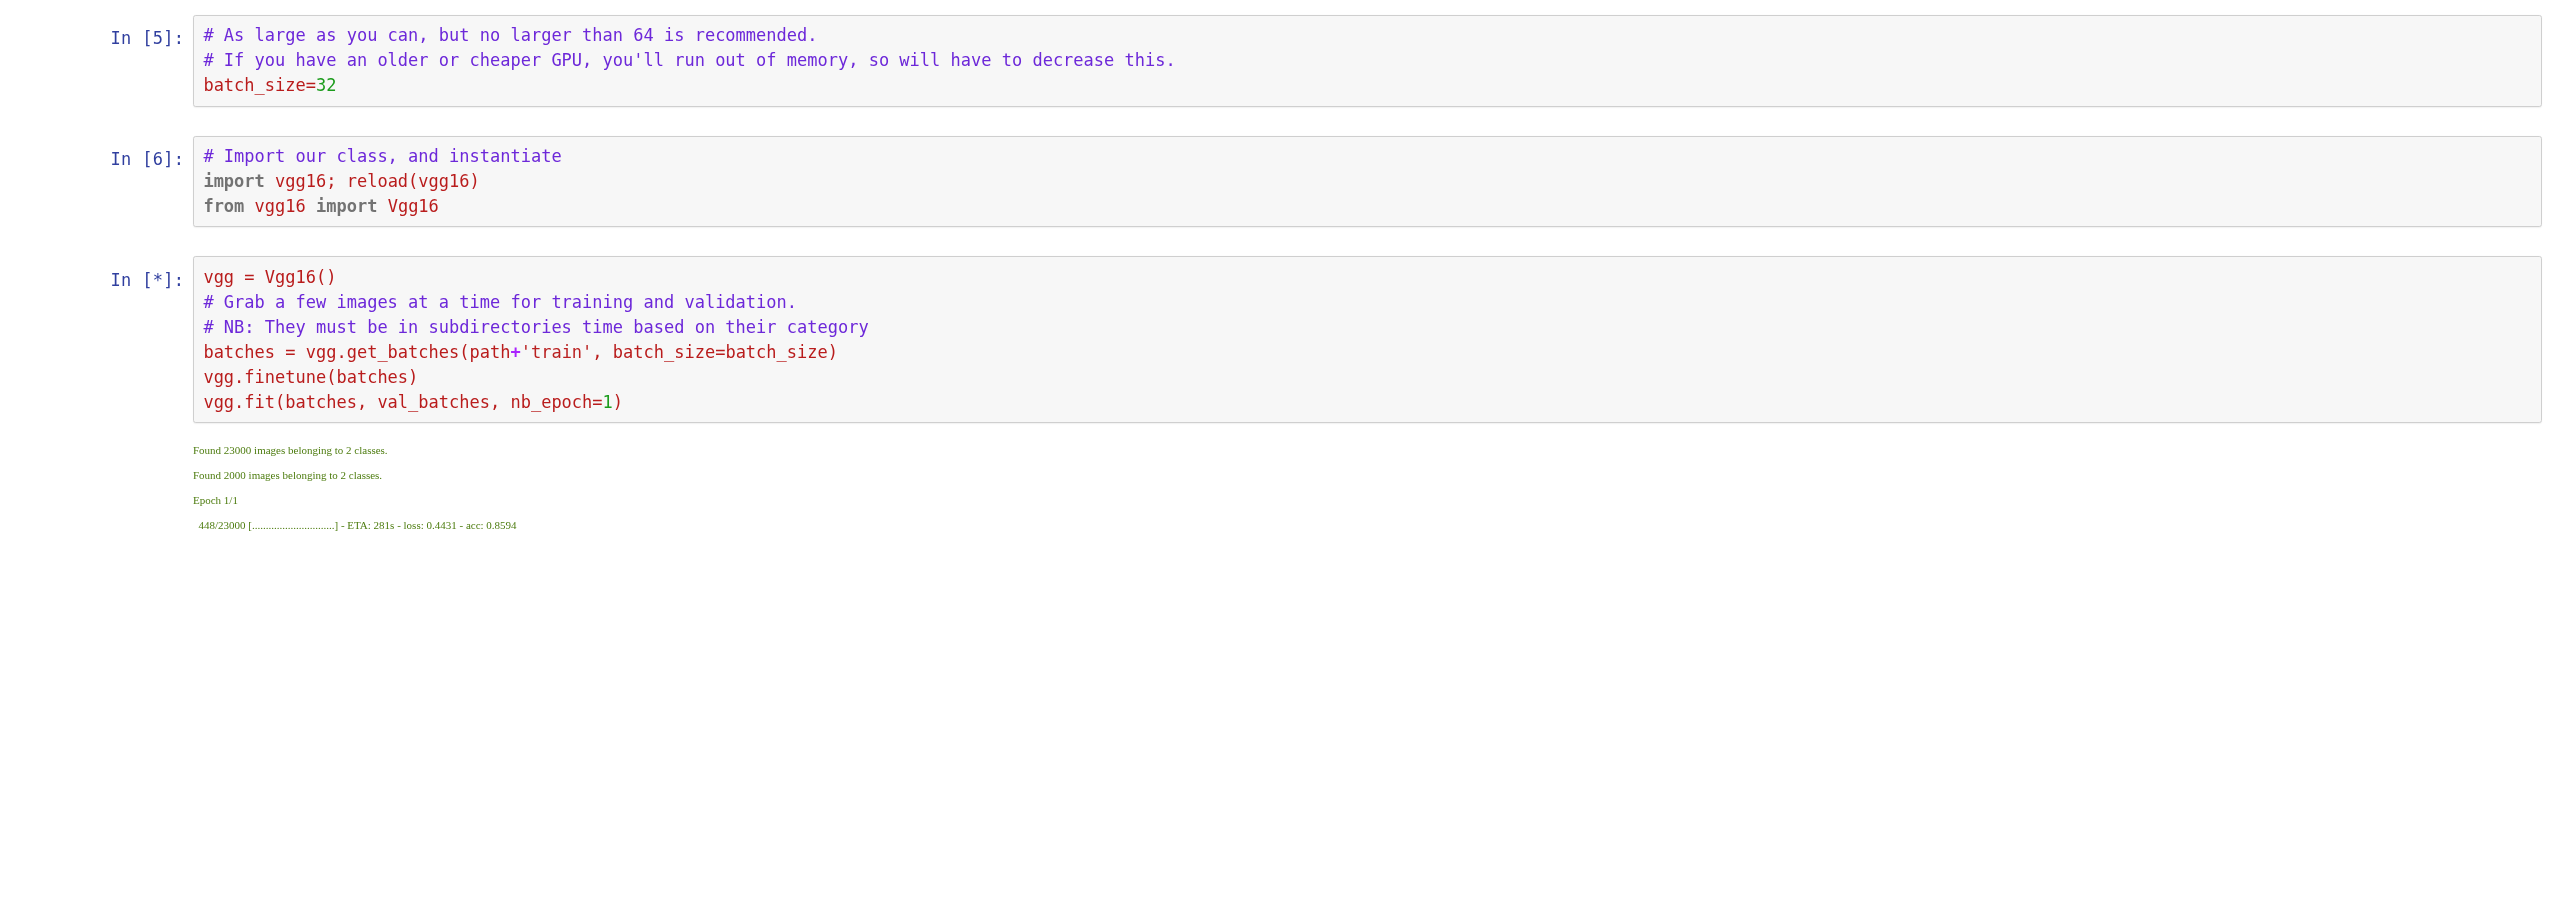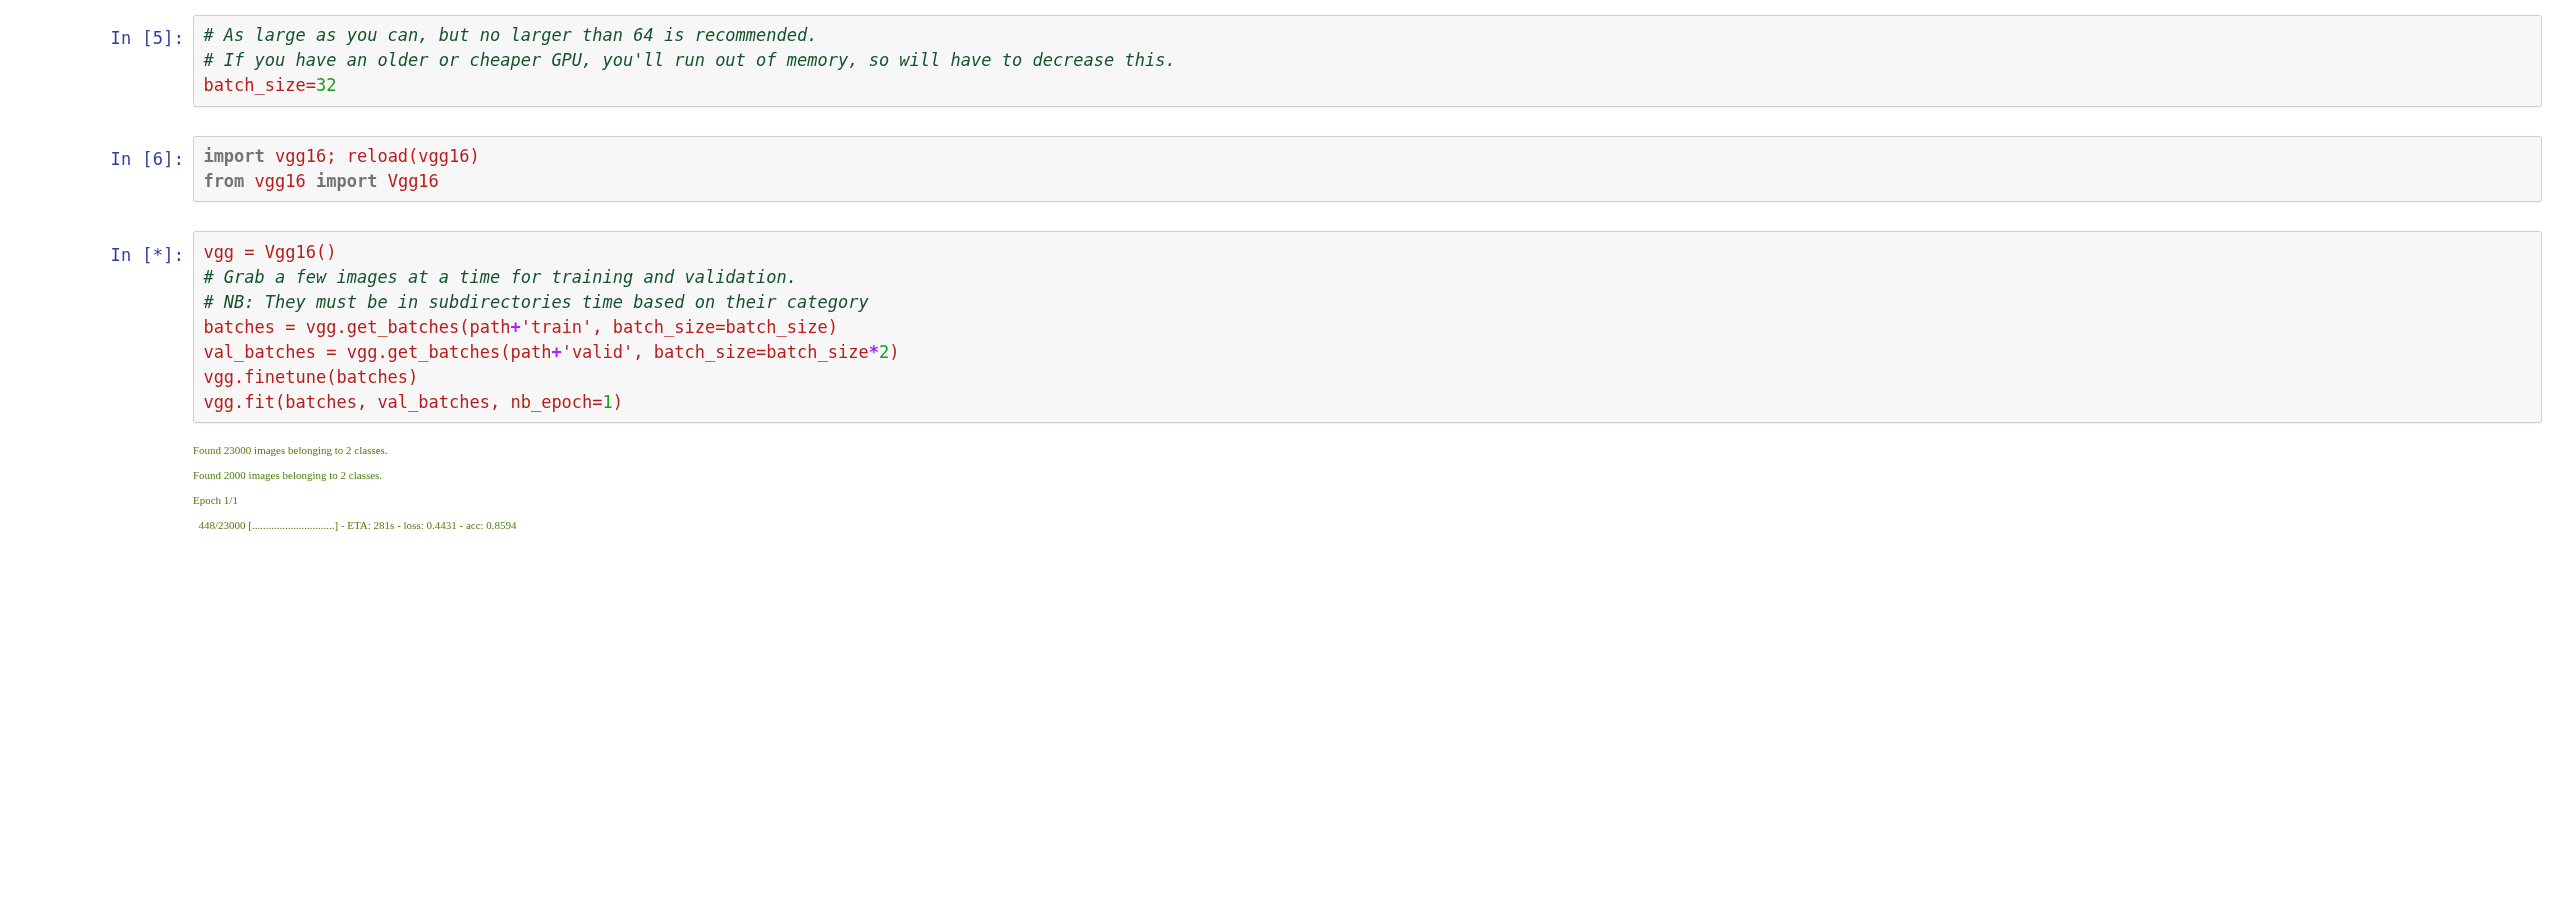--- a/index.html
+++ b/index.html
@@ -67,21 +67,21 @@
   .code-line {
     font-family: "DejaVu Sans Mono", "Liberation Mono", monospace;
     font-size: 17px;
     line-height: 25px;
     white-space: pre;
     color: #000000;
     letter-spacing: 0px;
   }
 
   
-  .tok-comment { color: #14532d; font-style: italic; }
+  .tok-comment { color: #6d28d9; }
   .tok-keyword { color: #737373; font-weight: bold; }
   .tok-string  { color: #BA2121; }
   .tok-number  { color: #1C9C1C; }
   .tok-op      { color: #AA22FF; font-weight: bold; }
   .tok-plain   { color: #b91c1c; }
 
   
   .output-area {
     padding: 0;
   }
@@ -112,35 +112,35 @@
             <div class="code-line"><span class="tok-comment"># If you have an older or cheaper GPU, you'll run out of memory, so will have to decrease this.</span></div>
             <div class="code-line"><span class="tok-plain">batch_size=</span><span class="tok-number">32</span></div>
           </div>
         </div>
       </div>
       <div class="gap-sm"></div>
       <div class="cell">
         <div class="prompt input-prompt">In [6]:</div>
         <div class="cell-body">
           <div class="input-area">
+            <div class="code-line"><span class="tok-comment"># Import our class, and instantiate</span></div>
             <div class="code-line"><span class="tok-keyword">import</span><span class="tok-plain"> vgg16; reload(vgg16)</span></div>
             <div class="code-line"><span class="tok-keyword">from</span><span class="tok-plain"> vgg16 </span><span class="tok-keyword">import</span><span class="tok-plain"> Vgg16</span></div>
           </div>
         </div>
       </div>
       <div class="gap-sm"></div>
       <div class="cell">
         <div class="prompt input-prompt">In [*]:</div>
         <div class="cell-body">
           <div class="input-area">
             <div class="code-line"><span class="tok-plain">vgg = Vgg16()</span></div>
             <div class="code-line"><span class="tok-comment"># Grab a few images at a time for training and validation.</span></div>
             <div class="code-line"><span class="tok-comment"># NB: They must be in subdirectories time based on their category</span></div>
             <div class="code-line"><span class="tok-plain">batches = vgg.get_batches(path</span><span class="tok-op">+</span><span class="tok-string">'train'</span><span class="tok-plain">, batch_size=batch_size)</span></div>
-            <div class="code-line"><span class="tok-plain">val_batches = vgg.get_batches(path</span><span class="tok-op">+</span><span class="tok-string">'valid'</span><span class="tok-plain">, batch_size=batch_size</span><span class="tok-op">*</span><span class="tok-number">2</span><span class="tok-plain">)</span></div>
             <div class="code-line"><span class="tok-plain">vgg.finetune(batches)</span></div>
             <div class="code-line"><span class="tok-plain">vgg.fit(batches, val_batches, nb_epoch=</span><span class="tok-number">1</span><span class="tok-plain">)</span></div>
           </div>
           <div class="output-area output-block">
             <div class="output-line">Found 23000 images belonging to 2 classes.</div>
             <div class="output-line">Found 2000 images belonging to 2 classes.</div>
             <div class="output-line">Epoch 1/1</div>
             <div class="output-line">  448/23000 [..............................] - ETA: 281s - loss: 0.4431 - acc: 0.8594</div>
           </div>
         </div>

